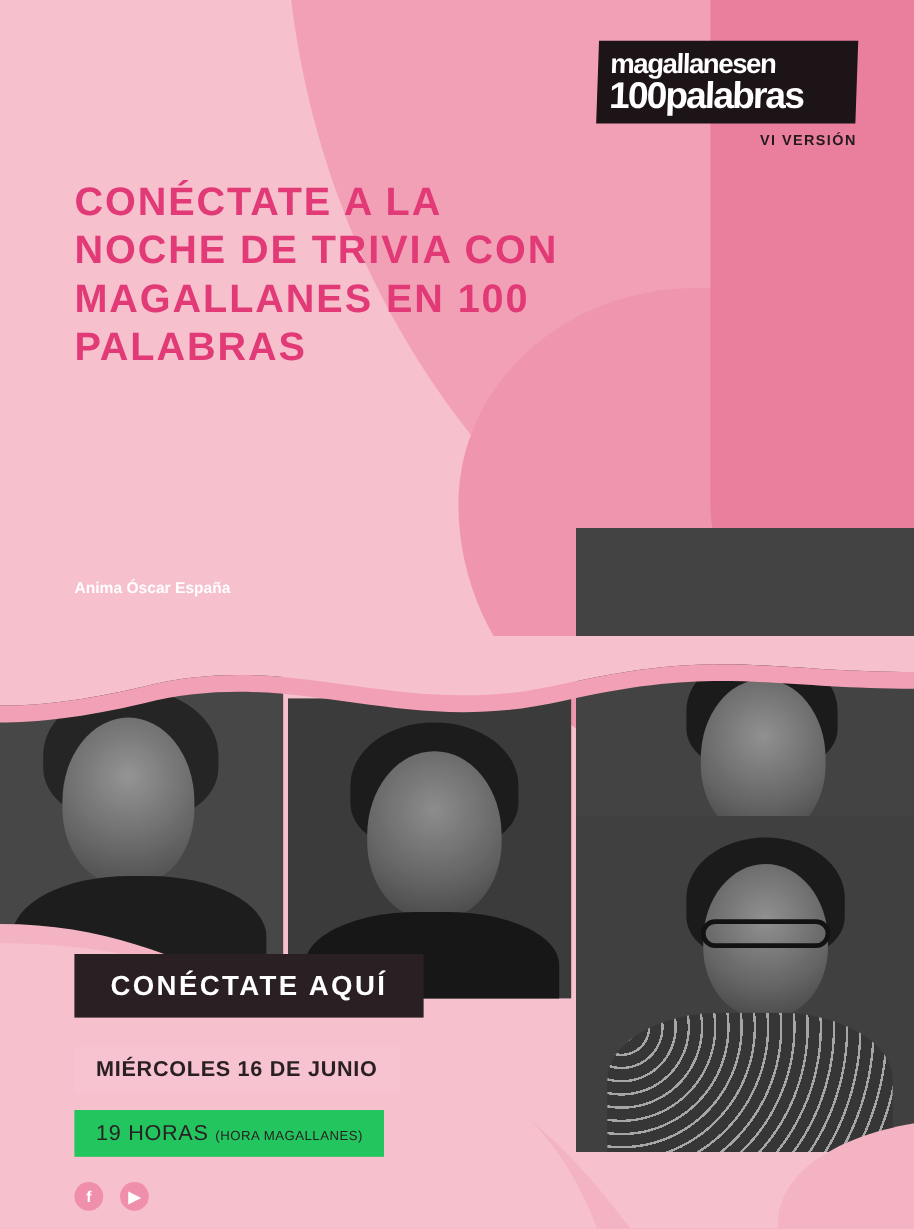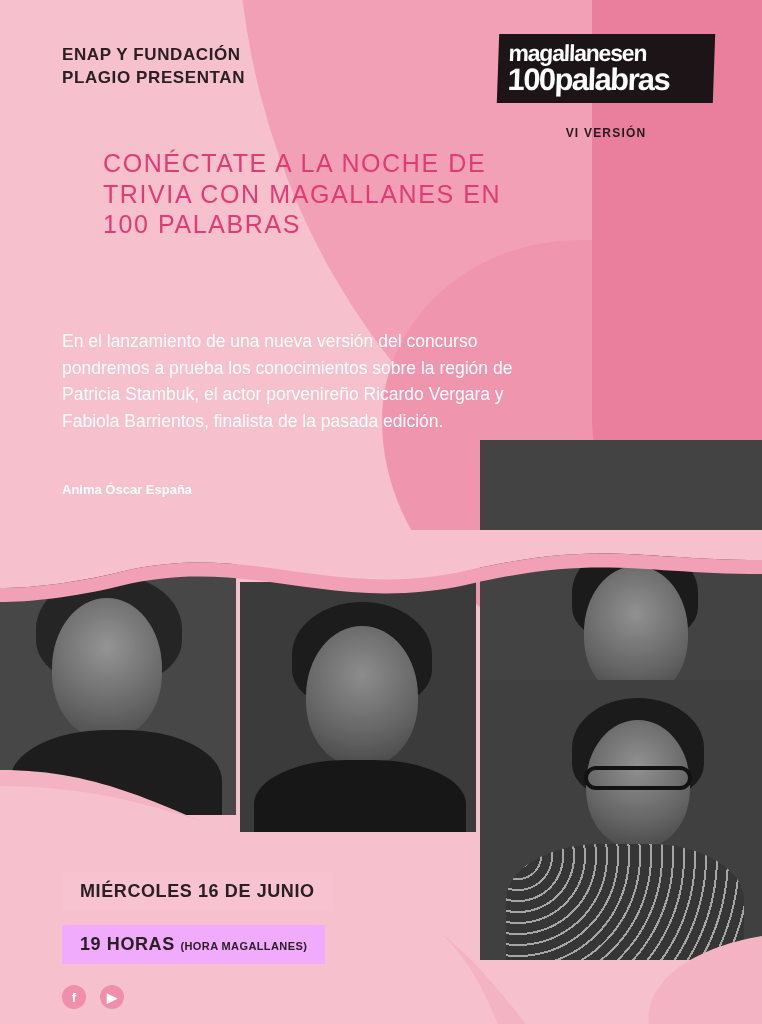--- a/index.html
+++ b/index.html
@@ -81,39 +81,39 @@
   .logo-l2 {
     color:#ffffff;
     font-weight:bold;
     font-size:31px;
     letter-spacing:-1.6px;
     line-height:0.95;
     display:block;
     text-align:left;
   }
   .logo-version {
-    margin-top:23px;
+    margin-top:7px;
     color:#241a1e;
     font-weight:bold;
     font-size:12px;
     letter-spacing:1.2px;
+    text-align:right;
   }
 
   
   .headline {
     position:absolute;
     left:62px; top:148px;
     width:430px;
     color:#e23a76;
-    font-weight:normal;
-    font-size:25px;
+    font-weight:bold;
+    font-size:33px;
     line-height:1.22;
     letter-spacing:1.6px;
     text-transform:uppercase;
-    margin-left:41px;
   }
 
   
   .body-copy {
     position:absolute;
     left:62px; top:328px;
     width:460px;
     color:#ffffff;
     font-size:17.5px;
     line-height:1.52;
@@ -202,23 +202,23 @@
     background:#f7c3d1;
     color:#2a2024;
     font-weight:bold;
     font-size:18px;
     letter-spacing:0.6px;
     padding:9px 18px;
   }
   .time-chip {
     position:absolute;
     left:62px; top:925px;
-    background:#f0abfc;
+    background:#22c55e;
     color:#2a2024;
-    font-weight:bold;
+    font-weight:normal;
     font-size:18px;
     letter-spacing:0.6px;
     padding:9px 18px;
   }
   .time-chip .small {
     font-size:11px;
     letter-spacing:0.4px;
   }
 
   .social {
@@ -274,38 +274,37 @@
     <path d="M0,0 L762,0 L762,30 C640,30 600,10 470,40 C330,72 250,10 120,42 C70,54 30,58 0,58 Z" fill="#f6c0cd"></path>
     <path d="M0,58 C30,58 70,54 120,42 C250,10 330,72 470,40 C600,10 640,30 762,30 L762,44 C640,44 600,24 470,54 C330,86 250,24 120,56 C70,68 30,72 0,72 Z" fill="#f2a0b6"></path>
   </svg>
 
   <svg class="wave-bottom" viewBox="0 0 762 330" preserveAspectRatio="none">
     <path d="M0,70 C120,70 180,120 300,160 C420,200 470,250 530,330 L0,330 Z" fill="#f3b3c3"></path>
     <path d="M500,330 C470,250 430,205 330,168 C200,120 120,86 0,86 L0,330 Z" fill="#f6c0cd"></path>
     <path d="M650,330 C640,290 680,250 762,236 L762,330 Z" fill="#f3b3c3"></path>
   </svg>
 
-  <div class="presenta">ENAP Y FUNDACIÓN<br>PLAGIO PRESENTAN</div>
 
   <div class="logo">
     <span class="logo-box">
       <span class="logo-l1">magallanesen</span>
       <span class="logo-l2">100palabras</span>
     </span>
     <div class="logo-version">VI VERSIÓN</div>
   </div>
 
   <div class="headline">CONÉCTATE A LA NOCHE DE TRIVIA CON MAGALLANES EN 100 PALABRAS</div>
 
-  <div class="body-copy">En el lanzamiento de una nueva versión del concurso pondremos a prueba los conocimientos sobre la región de Patricia Stambuk, el actor porvenireño Ricardo Vergara y Fabiola Barrientos, finalista de la pasada edición.</div>
 
   <div class="credits">
     <div>Anima Óscar España</div>
   </div>
 
+  <div class="cta">CONÉCTATE AQUÍ</div>
 
   <div class="date-chip">MIÉRCOLES 16 DE JUNIO</div>
 
   <div class="time-chip">
     <span>19 HORAS</span>
     <span class="small">(HORA MAGALLANES)</span>
   </div>
 
   <div class="social">
     <div class="dot">f</div>

